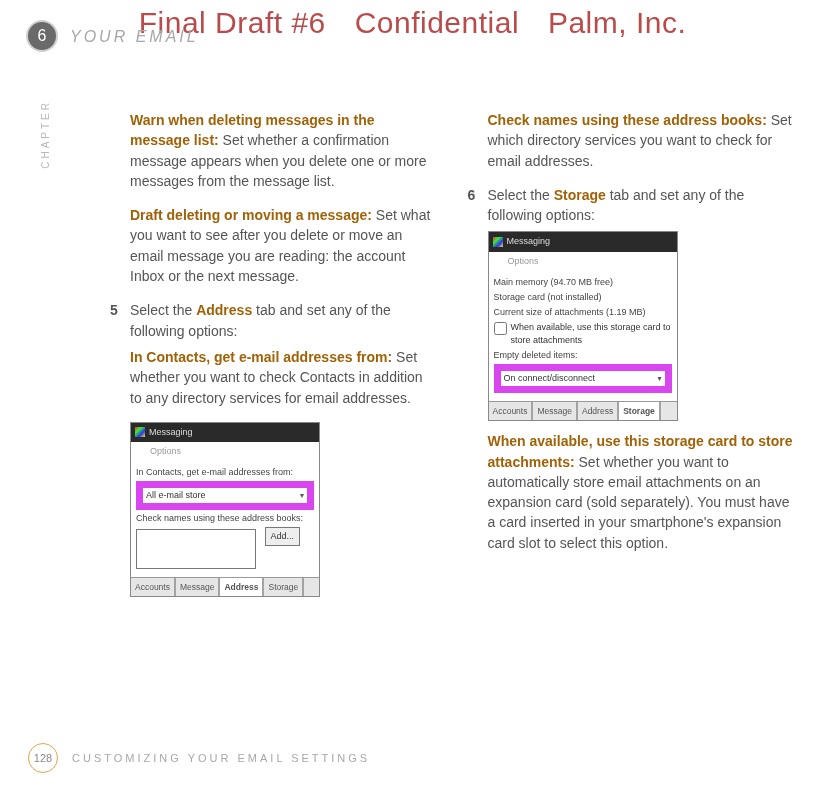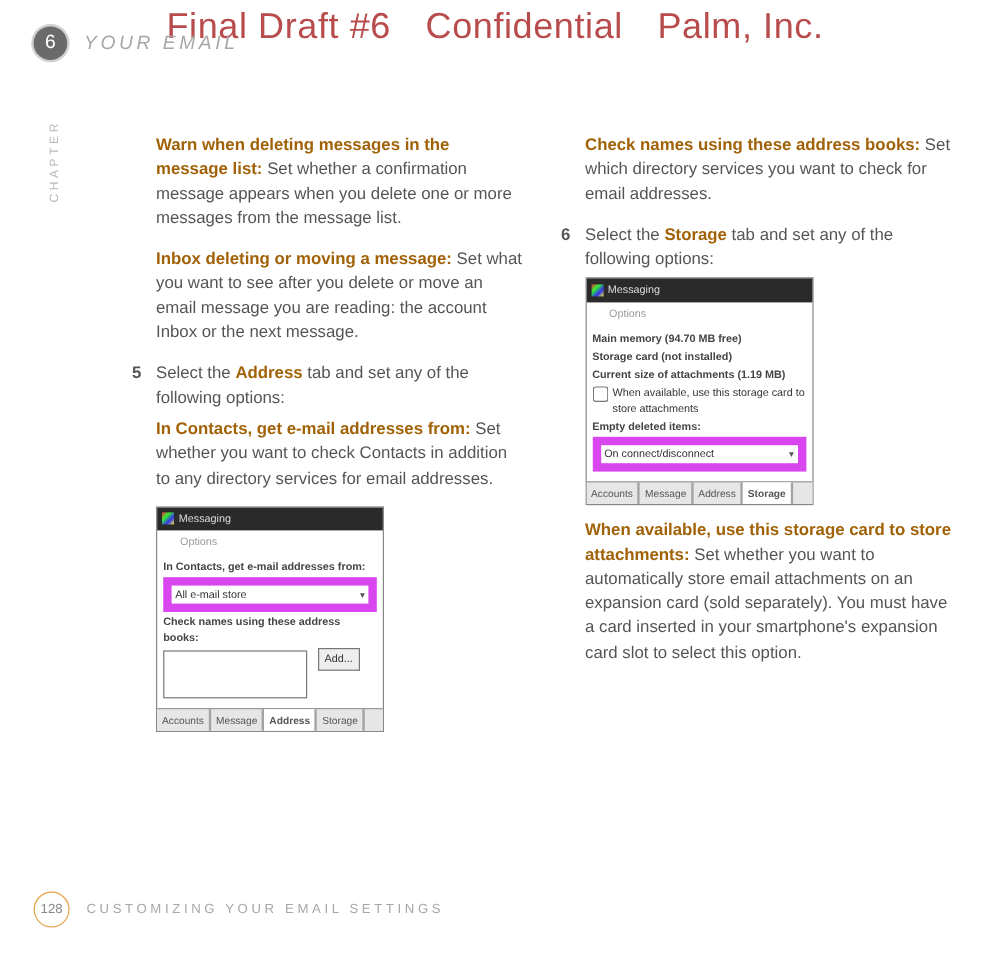--- a/index.html
+++ b/index.html
@@ -89,21 +89,21 @@
     background: linear-gradient(135deg, #e33, #3e3, #33e, #ee3);
     margin-right: 4px;
   }
   .shot-title .spacer { flex: 1; }
   .shot-sub {
     padding: 3px 19px;
     color: #999;
     font-size: 9px;
   }
   .shot-body { padding: 3px 5px 6px 5px; }
-  .shot-body .line { margin: 2px 0; font-size: 9px; color: #444; font-weight: bold; }
+  .shot-body .line { margin: 2px 0; font-size: 9px; color: #444; }
   .combo {
     border: 7px solid #d946ef;
     padding: 1px 3px;
     margin: 2px 0;
     font-size: 9px;
     display: flex;
     justify-content: space-between;
     align-items: center;
   }
   .combo::after { content: "▾"; font-size: 8px; color: #555; }
@@ -176,21 +176,21 @@
 <div class="header-title">YOUR EMAIL</div>
 <div class="side-label">CHAPTER</div>
 
 <div class="content">
 
   <div class="col">
     <div class="para">
       <span class="bterm">Warn when deleting messages in the message list:</span><span> Set whether a confirmation message appears when you delete one or more messages from the message list.</span>
     </div>
     <div class="para">
-      <span class="bterm">Inbox deleting or moving a message:</span><span> Set what you want to see after you delete or move an email message you are reading: the account Inbox or the next message.</span>
+      <span class="bterm">Draft deleting or moving a message:</span><span> Set what you want to see after you delete or move an email message you are reading: the account Inbox or the next message.</span>
     </div>
     <div class="step">
       <div class="step-num">5</div>
       <div class="step-body">
         <span>Select the </span><span class="bterm">Address</span><span> tab and set any of the following options:</span>
       </div>
     </div>
     <div class="para">
       <span class="bterm">In Contacts, get e-mail addresses from:</span><span> Set whether you want to check Contacts in addition to any directory services for email addresses.</span>
     </div>

